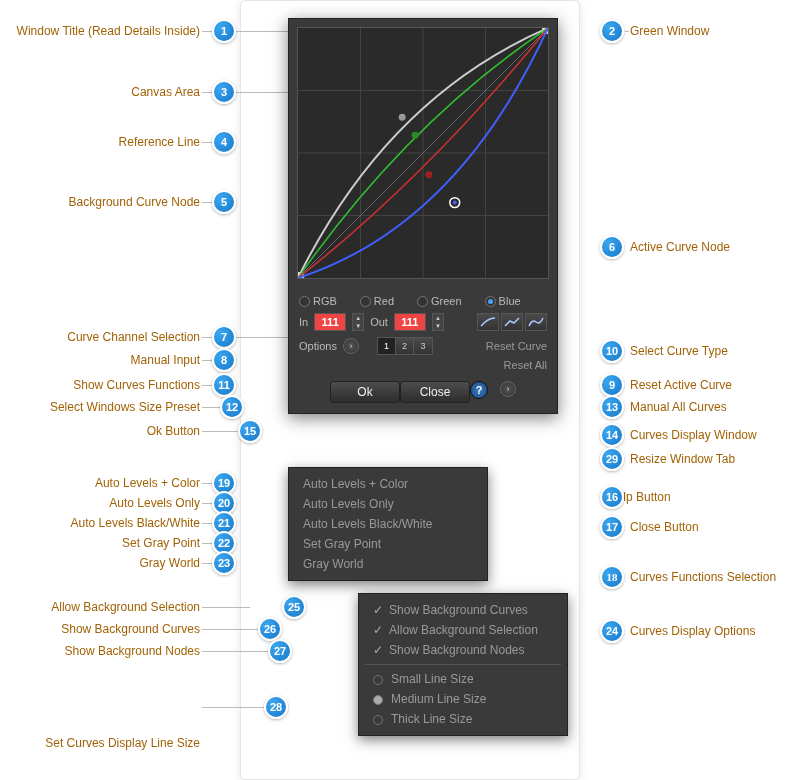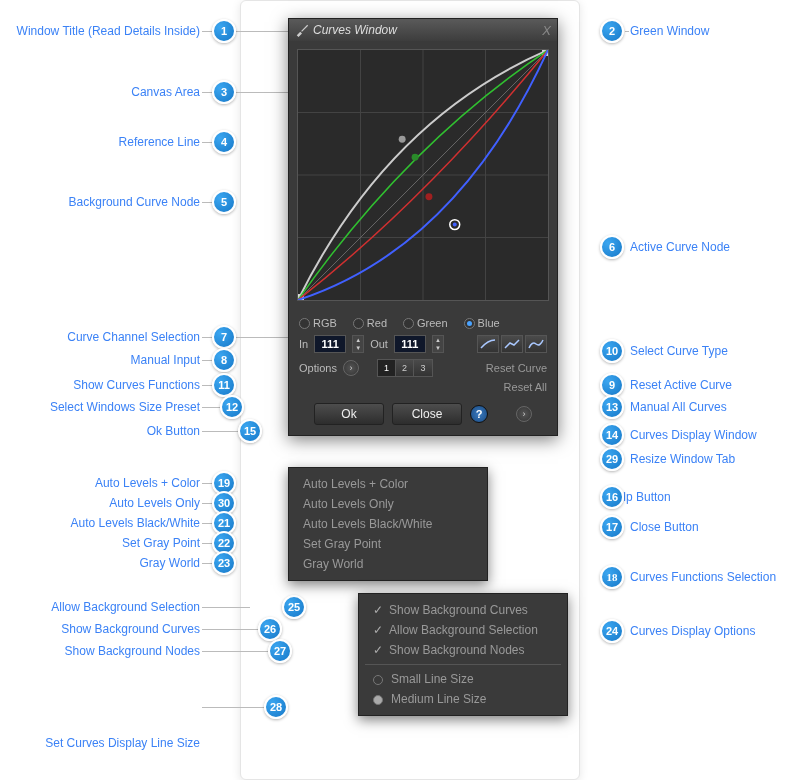--- a/index.html
+++ b/index.html
@@ -20,21 +20,21 @@
     height: 780px;
     background: #fff;
     border: 1px solid #e5e5e5;
     border-radius: 6px;
     box-shadow: 0 2px 10px rgba(0,0,0,0.1);
   }
   
   .label {
     position: absolute;
     font-size: 12px;
-    color: #3b82f6;
+    color: #a16207;
     white-space: nowrap;
   }
   .label.left { text-align: right; }
   .label.right { text-align: left; }
   
   .badge {
     position: absolute;
     width: 24px;
     height: 24px;
     border-radius: 50%;
@@ -92,35 +92,35 @@
   .canvas {
     width: 252px;
     height: 252px;
     background: #2a2a2a;
     border: 1px solid #555;
     position: relative;
   }
   .canvas svg { width: 100%; height: 100%; display: block; }
   .panel-body { padding: 2px 10px 10px 10px; }
   .row { display: flex; align-items: center; gap: 6px; margin: 6px 0; font-size: 11px; color: #bbb; }
-  .radio-group { display: flex; gap: 16px; }
+  .radio-group { display: flex; gap: 23px; }
   .radio {
     display: inline-flex; align-items: center; gap: 3px; cursor: pointer;
   }
   .radio .dot {
     width: 11px; height: 11px; border-radius: 50%;
     border: 1px solid #777; background: #333;
     display: inline-flex; align-items: center; justify-content: center;
   }
   .radio .dot.sel::after {
     content: ''; width: 5px; height: 5px; background: #4aa3ff; border-radius: 50%;
   }
   .numbox {
     width: 32px; height: 18px;
-    background: #0f172a; border: 1px solid #555;
+    background: #ef4444; border: 1px solid #555;
     color: #fff; font-weight: bold; text-align: center;
     display: inline-flex; align-items: center; justify-content: center;
     font-size: 11px;
   }
   .stepper {
     width: 12px; height: 18px;
     display: inline-flex; flex-direction: column;
     border: 1px solid #555; background: #444;
   }
   .stepper span { flex: 1; font-size: 6px; color: #ccc; text-align: center; line-height: 8px; }
@@ -144,21 +144,21 @@
   .preset-btns span.sel { background: #222; color: #fff; }
   .link { color: #999; cursor: pointer; padding-left: 46px; }
   .chev-btn {
     width: 16px; height: 16px; border-radius: 50%;
     background: radial-gradient(#555,#333);
     border: 1px solid #666;
     display: inline-flex; align-items: center; justify-content: center;
     color: #ccc; font-size: 9px;
   }
   .bottom-btns {
-    display: flex; gap: 8px; align-items: center; justify-content: center;
+    display: flex; align-items: flex-start; justify-content: center;
     margin-top: 10px;
   }
   .bbtn {
     width: 70px; height: 22px;
     background: linear-gradient(#4d4d4d,#2d2d2d);
     border: 1px solid #222;
     color: #eee; font-size: 12px;
     display: inline-flex; align-items: center; justify-content: center;
     border-radius: 3px;
   }
@@ -262,21 +262,21 @@
 <div class="badge" style="left:212px; top:19px;">1</div>
 <div class="badge" style="left:212px; top:80px;">3</div>
 <div class="badge" style="left:212px; top:130px;">4</div>
 <div class="badge" style="left:212px; top:190px;">5</div>
 <div class="badge" style="left:212px; top:325px;">7</div>
 <div class="badge" style="left:212px; top:348px;">8</div>
 <div class="badge" style="left:212px; top:373px;">11</div>
 <div class="badge" style="left:220px; top:395px;">12</div>
 <div class="badge" style="left:238px; top:419px;">15</div>
 <div class="badge" style="left:212px; top:471px;">19</div>
-<div class="badge" style="left:212px; top:491px;">30</div>
+<div class="badge" style="left:212px; top:491px;">20</div>
 <div class="badge" style="left:212px; top:511px;">21</div>
 <div class="badge" style="left:212px; top:531px;">22</div>
 <div class="badge" style="left:212px; top:551px;">23</div>
 <div class="badge" style="left:250px; top:595px;margin-left:32px;">25</div>
 <div class="badge" style="left:258px; top:617px;">26</div>
 <div class="badge" style="left:268px; top:639px;">27</div>
 <div class="badge" style="left:264px; top:695px;">28</div>
 
 <div class="badge" style="left:600px; top:19px;">2</div>
 <div class="badge" style="left:600px; top:235px;">6</div>
@@ -284,29 +284,20 @@
 <div class="badge" style="left:600px; top:373px;">9</div>
 <div class="badge" style="left:600px; top:395px;">13</div>
 <div class="badge" style="left:600px; top:423px;">14</div>
 <div class="badge" style="left:600px; top:447px;">29</div>
 <div class="badge" style="left:600px; top:485px;">16</div>
 <div class="badge" style="left:600px; top:515px;">17</div>
 <div class="badge" style="left:600px; top:565px;font-family:Liberation Serif, serif;">18</div>
 <div class="badge" style="left:600px; top:619px;">24</div>
 
 <div class="window">
-  <div class="titlebar">
-    <span class="brush-icon">
-      <svg viewBox="0 0 16 16">
-          <path d="M2 14 L6 10 L8 12 L4 16 Z M7 9 L14 2 L15 3 L8 10 Z" fill="#ccc"></path>
-        </svg>
-    </span>
-    <span>Curves Window</span>
-    <span class="close-x">X</span>
-  </div>
 
   <div class="canvas-wrap">
     <div class="canvas">
       <svg viewBox="0 0 252 252">
 
         <g stroke="#444" stroke-width="1">
           <line x1="63" y1="0" x2="63" y2="252"></line>
           <line x1="126" y1="0" x2="126" y2="252"></line>
           <line x1="189" y1="0" x2="189" y2="252"></line>
           <line x1="0" y1="63" x2="252" y2="63"></line>
@@ -423,13 +414,14 @@
   <div class="item">Gray World</div>
 </div>
 
 <div class="popup" style="left:358px; top:593px; width:210px;">
   <div class="item check">Show Background Curves</div>
   <div class="item check">Allow Background Selection</div>
   <div class="item check">Show Background Nodes</div>
   <hr>
   <div class="item radio-item">Small Line Size</div>
   <div class="item radio-item sel">Medium Line Size</div>
+  <div class="item radio-item">Thick Line Size</div>
 </div>
 
 </body></html>

